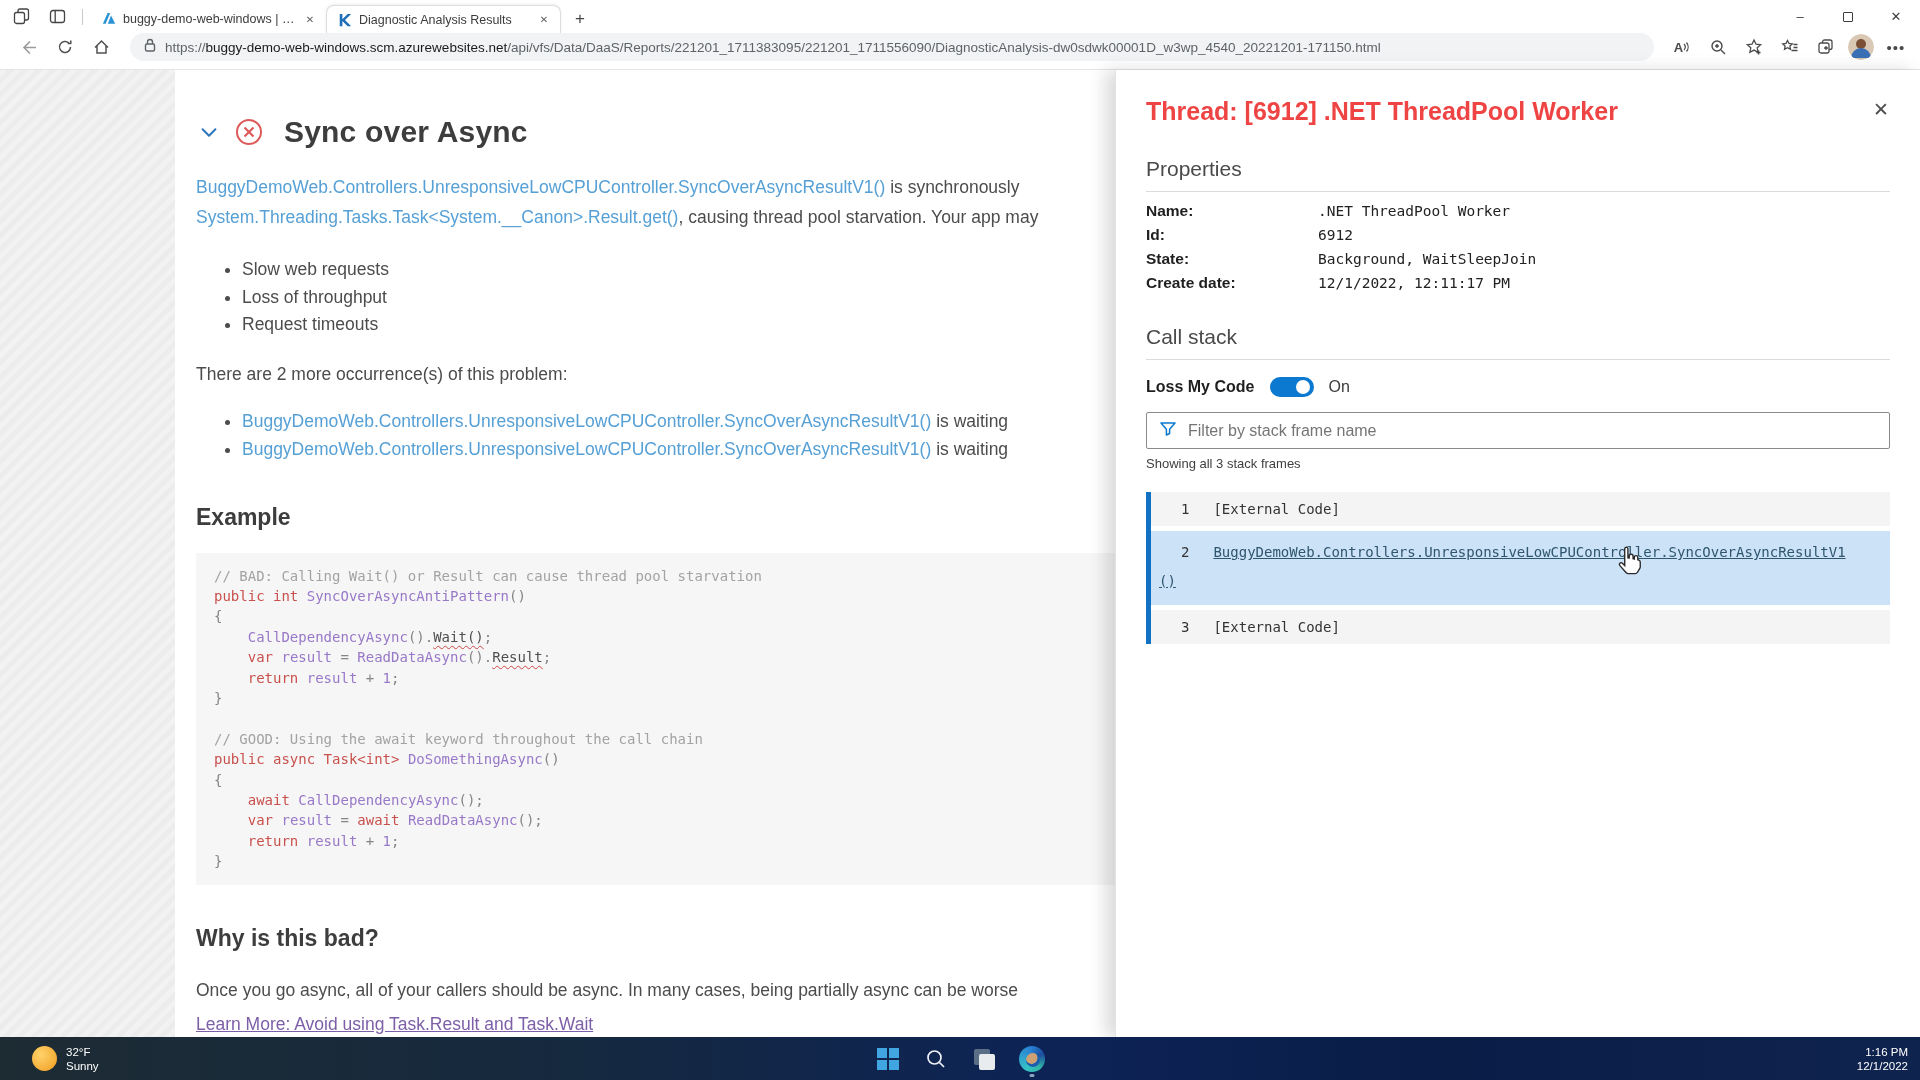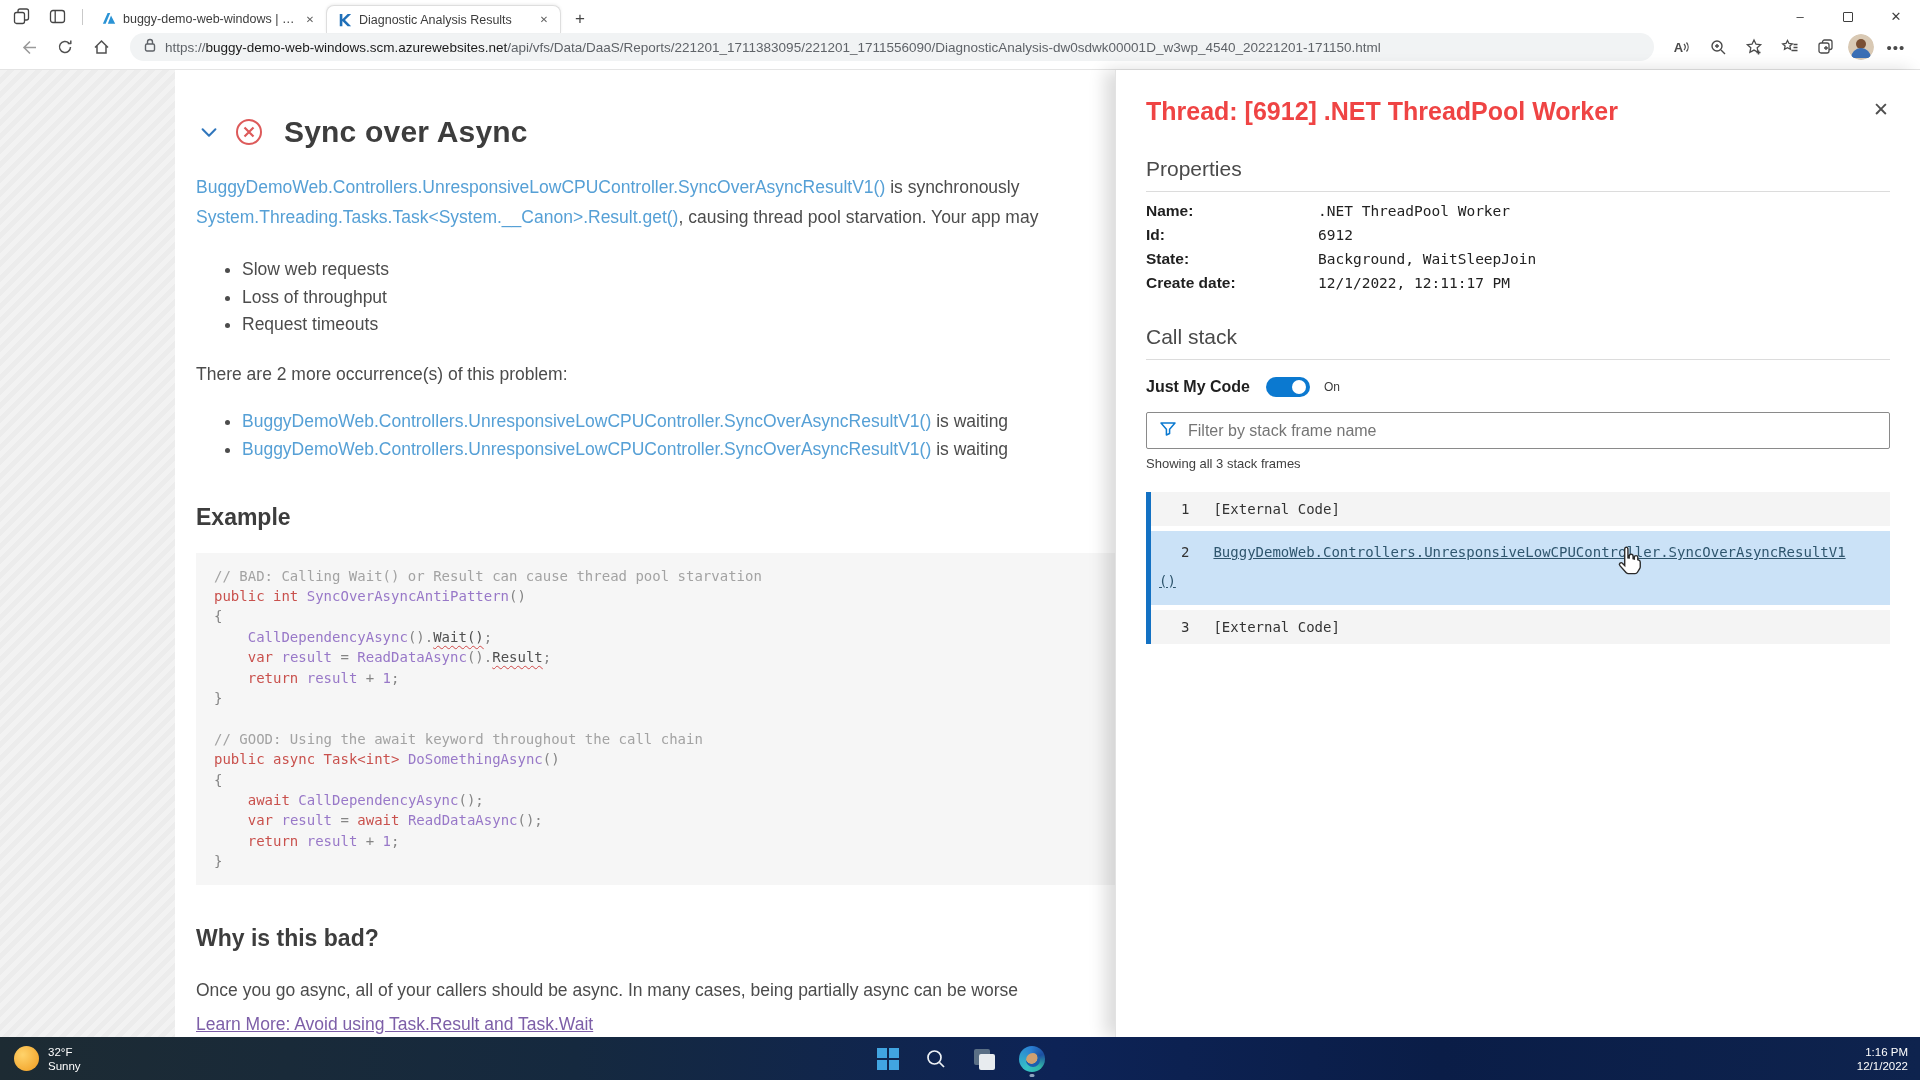--- a/index.html
+++ b/index.html
@@ -73,40 +73,40 @@
   .panel hr { border:none; border-top:1px solid #dcdcdc; margin-top:10px; }
   .prop-rows { margin-top:7px; }
   .prop-row { line-height:23px; font-size:15.5px; }
   .prop-row .pl { display:inline-block; width:172px; font-weight:700; color:#1f1f1f; }
   .prop-row .pv { font-family:"DejaVu Sans Mono","Liberation Mono",monospace; font-size:14.5px; color:#222; }
   .p-callstack { margin-top:30px; }
   .jmc-row { margin-top:17px; display:flex; align-items:center; }
   .jmc-label { font-size:16px; font-weight:700; color:#1f1f1f; }
   .toggle { width:44px; height:20px; border-radius:10px; background:#0b79d0; position:relative; margin-left:16px; }
   .toggle .knob { position:absolute; top:3px; right:4px; width:14px; height:14px; border-radius:50%; background:#fff; }
-  .toggle-state { font-size:12px; color:#3b3b3b; margin-left:14px; }
+  .toggle-state { font-size:16px; color:#3b3b3b; margin-left:14px; }
   .filter-box { margin-top:15px; height:37px; border:1px solid #8a8a8a; border-radius:2px; display:flex; align-items:center; padding:13px 12px; gap:11px; background:#fff; }
   .filter-box input { border:none; outline:none; flex:1; font-size:16px; font-family:"Liberation Sans",sans-serif; color:#222; background:transparent; }
   .filter-box input::placeholder { color:#757575; }
   .showing { margin-top:7px; font-size:13px; color:#404040; }
   .stack-list { margin-top:21px; border-left:5px solid #1371c3;
     font-family:"DejaVu Sans Mono","Liberation Mono",monospace; font-size:14px; color:#333; }
   .frame { background:#f4f4f4; height:34px; display:flex; align-items:center; padding-left:30px; }
   .frame .fnum { margin-right:24px; }
   .frame.sel { background:#cbe2f7; height:auto; display:block; padding:7px 10px 9px 8px; }
   .frame.sel .l1 { padding-left:22px; line-height:29px; white-space:nowrap; }
   .frame.sel .l2 { line-height:29px; }
   .frame.sel a { color:#2f566e; text-decoration:underline; }
   .frame + .frame { margin-top:0; }
   .frame.gap-above { margin-top:5px; }
   .cursor { position:absolute; left:500px; top:476px; pointer-events:none; }
 
   
   .taskbar { height:43px; display:flex; align-items:center; position:relative; color:#fff;
-    background:linear-gradient(90deg,#1d2b33 0%,#15293f 30%,#0d2356 55%,#0a1d47 75%,#0e234e 100%); }
+    background:linear-gradient(90deg,#1d2b33 0%,#15293f 30%,#0d2356 55%,#0a1d47 75%,#0e234e 100%);padding-left:18px; }
   .weather { display:flex; align-items:center; gap:9px; margin-left:14px; }
   .sun { width:25px; height:25px; border-radius:50%; background:radial-gradient(circle at 35% 35%,#ffd36b,#f09c1f); }
   .weather-text { font-size:11.5px; line-height:14px; }
   .tb-center { position:absolute; left:50%; transform:translateX(-50%); top:0; height:43px; display:flex; align-items:center; gap:18px; }
   .task-ic { width:30px; height:30px; display:flex; align-items:center; justify-content:center; position:relative; }
   .run-dot { position:absolute; bottom:-3px; left:50%; transform:translateX(-50%); width:5px; height:3px; border-radius:2px; background:#8fa3bd; }
   .clock { position:absolute; right:12px; top:0; height:43px; display:flex; flex-direction:column; justify-content:center; text-align:right; font-size:11.5px; line-height:14px; }
   .start-grid { display:grid; grid-template-columns:10px 10px; grid-template-rows:10px 10px; gap:2px; }
   .start-grid span { background:#41a5e1; }
   .tview-back { width:16px; height:16px; background:#5a6f85; border-radius:2px; position:absolute; top:5px; left:5px; }
@@ -305,21 +305,21 @@
       <div class="prop-row"><span class="pl">Name:</span><span class="pv">.NET ThreadPool Worker</span></div>
       <div class="prop-row"><span class="pl">Id:</span><span class="pv">6912</span></div>
       <div class="prop-row"><span class="pl">State:</span><span class="pv">Background, WaitSleepJoin</span></div>
       <div class="prop-row"><span class="pl">Create date:</span><span class="pv">12/1/2022, 12:11:17 PM</span></div>
     </div>
 
     <div class="sec-label p-callstack">Call stack</div>
     <hr>
 
     <div class="jmc-row">
-      <span class="jmc-label">Just My Code</span>
+      <span class="jmc-label">Loss My Code</span>
       <span class="toggle">
           <span class="knob"></span>
         </span>
       <span class="toggle-state">On</span>
     </div>
 
     <div class="filter-box">
       <span>
         <svg width="18" height="18" viewBox="0 0 18 18" fill="none" stroke="#0b79d0" stroke-width="1.5" stroke-linejoin="round">
             <path d="M2 3h14l-5.4 6.2v4.3L7.4 15V9.2z"></path>

